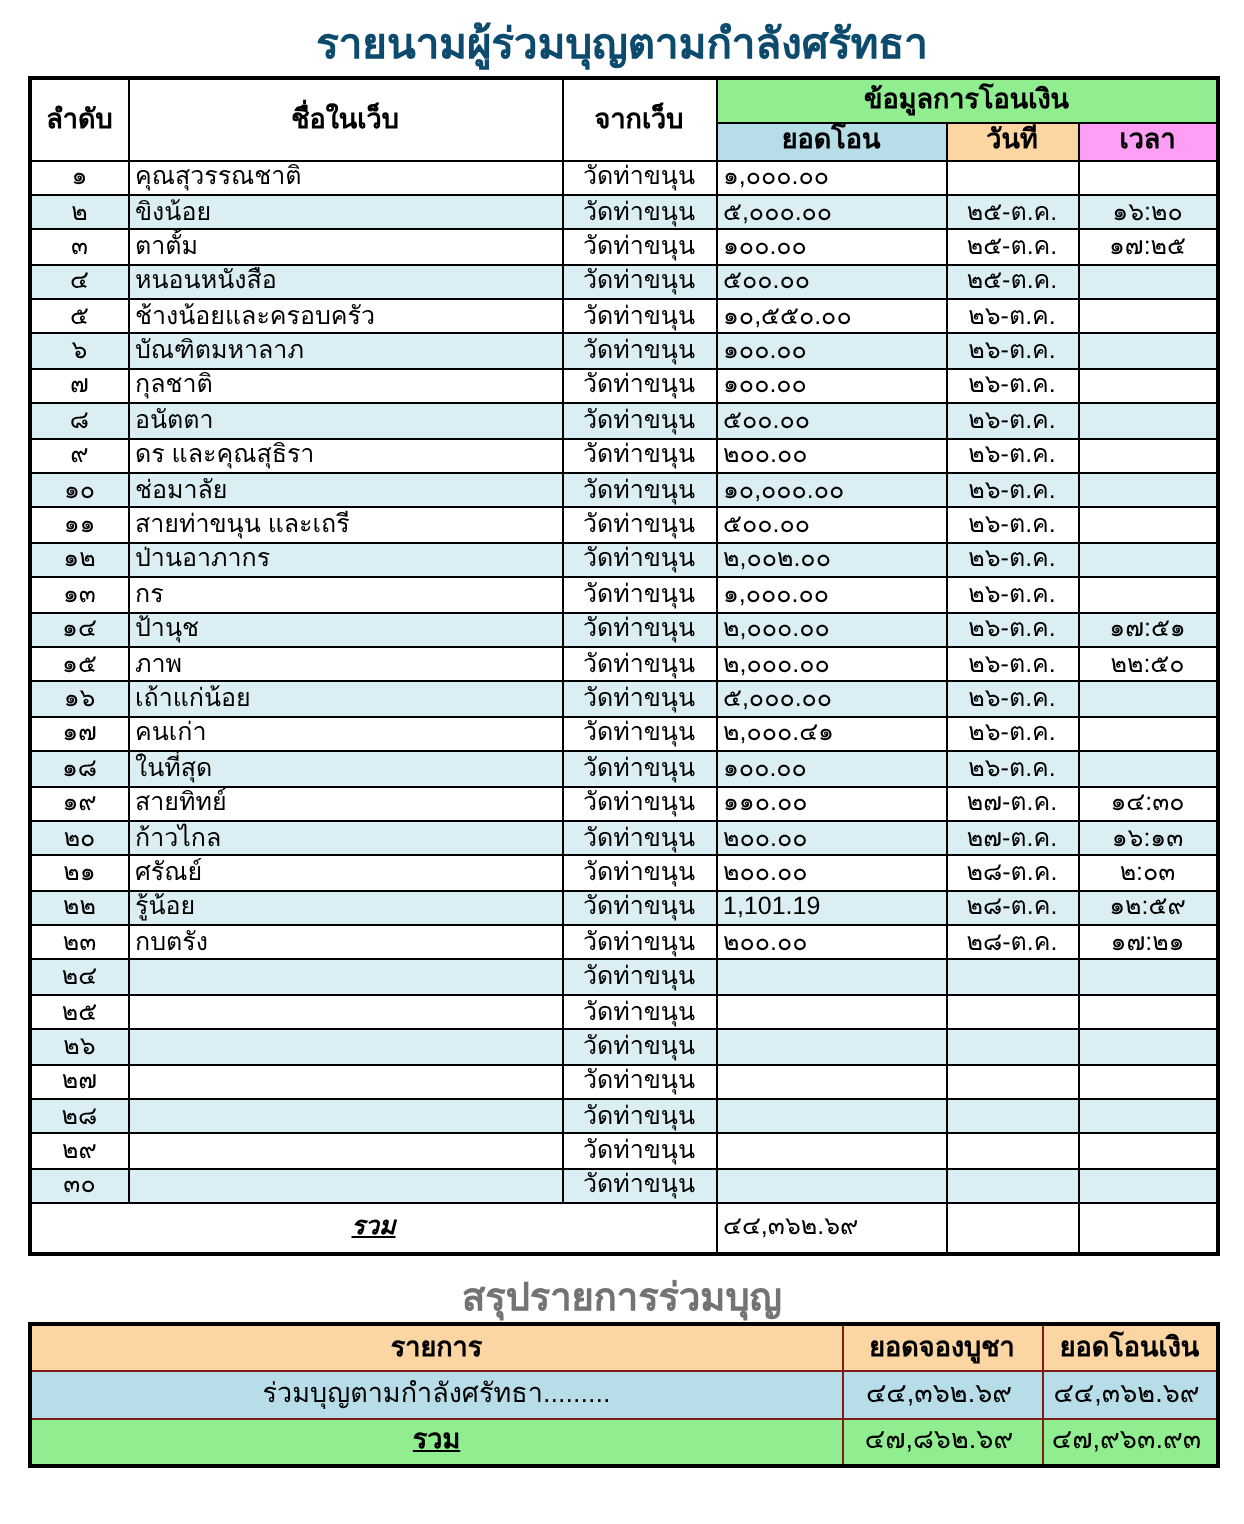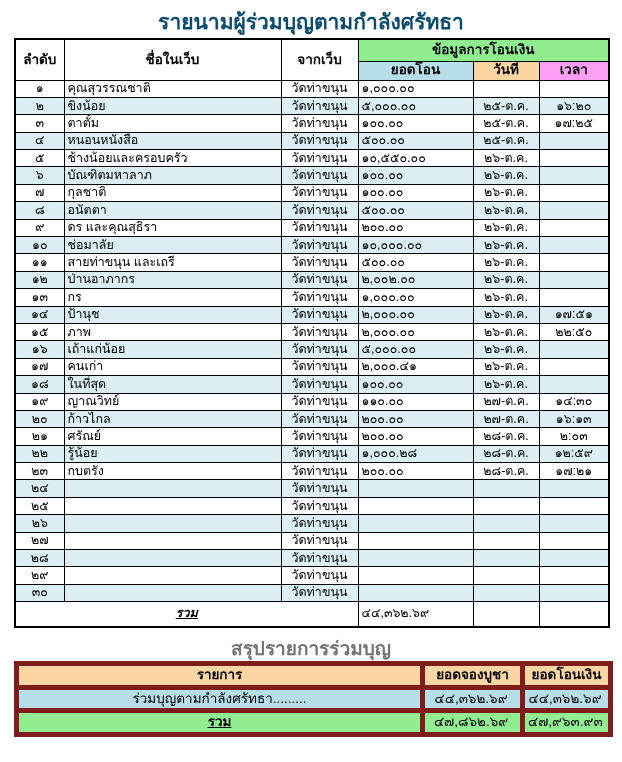--- a/index.html
+++ b/index.html
@@ -54,21 +54,21 @@
     font-weight:bold;font-style:italic;text-decoration:underline;
     text-align:center;font-size:15px;
   }
   .total-amount{font-size:13px;}
   
   .summary-table{
     position:absolute;left:14px;top:661px;width:594px;
     border:2px solid #000;
   }
   .summary-table th,.summary-table td{
-    border:5px solid #7f1d1d;font-size:13.5px;line-height:1.05;
+    border:1px solid #7f1d1d;font-size:13.5px;line-height:1.05;
     padding:0 3px;overflow:hidden;white-space:nowrap;text-align:center;
   }
   .summary-table tr{height:23.5px;}
   .sum-col-item{width:406px;}
   .sum-col-pledged{width:100px;}
   .sum-col-transfer{width:88px;}
   .sum-row-1 td{background:#b7dee8;}
   .sum-row-2 td{background:#ffff99;}
   .sum-row-3 td{background:#90ee90;}
   .sum-total-label{font-weight:bold;text-decoration:underline;font-size:14.5px;}
@@ -261,21 +261,21 @@
           <td class="c">๑๘</td>
           <td>ในที่สุด</td>
           <td class="c">วัดท่าขนุน</td>
           <td class="r">๑๐๐.๐๐</td>
           <td class="c">๒๖-ต.ค.</td>
           <td class="c"></td>
         </tr>
 
         <tr>
           <td class="c">๑๙</td>
-          <td>ญาณวิทย์</td>
+          <td>สายทิทย์</td>
           <td class="c">วัดท่าขนุน</td>
           <td class="r">๑๑๐.๐๐</td>
           <td class="c">๒๗-ต.ค.</td>
           <td class="c">๑๔:๓๐</td>
         </tr>
 
         <tr class="alt">
           <td class="c">๒๐</td>
           <td>ก้าวไกล</td>
           <td class="c">วัดท่าขนุน</td>
@@ -290,21 +290,21 @@
           <td class="c">วัดท่าขนุน</td>
           <td class="r">๒๐๐.๐๐</td>
           <td class="c">๒๘-ต.ค.</td>
           <td class="c">๒:๐๓</td>
         </tr>
 
         <tr class="alt">
           <td class="c">๒๒</td>
           <td>รู้น้อย</td>
           <td class="c">วัดท่าขนุน</td>
-          <td class="r">๑,๐๐๐.๒๘</td>
+          <td class="r">1,101.19</td>
           <td class="c">๒๘-ต.ค.</td>
           <td class="c">๑๒:๕๙</td>
         </tr>
 
         <tr>
           <td class="c">๒๓</td>
           <td>กบตรัง</td>
           <td class="c">วัดท่าขนุน</td>
           <td class="r">๒๐๐.๐๐</td>
           <td class="c">๒๘-ต.ค.</td>

